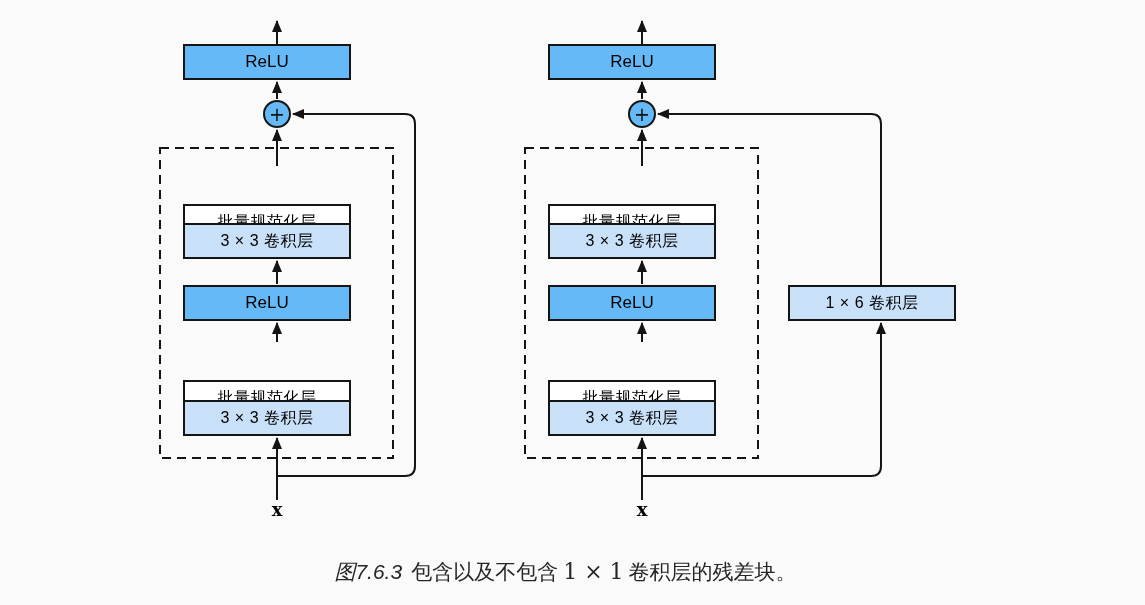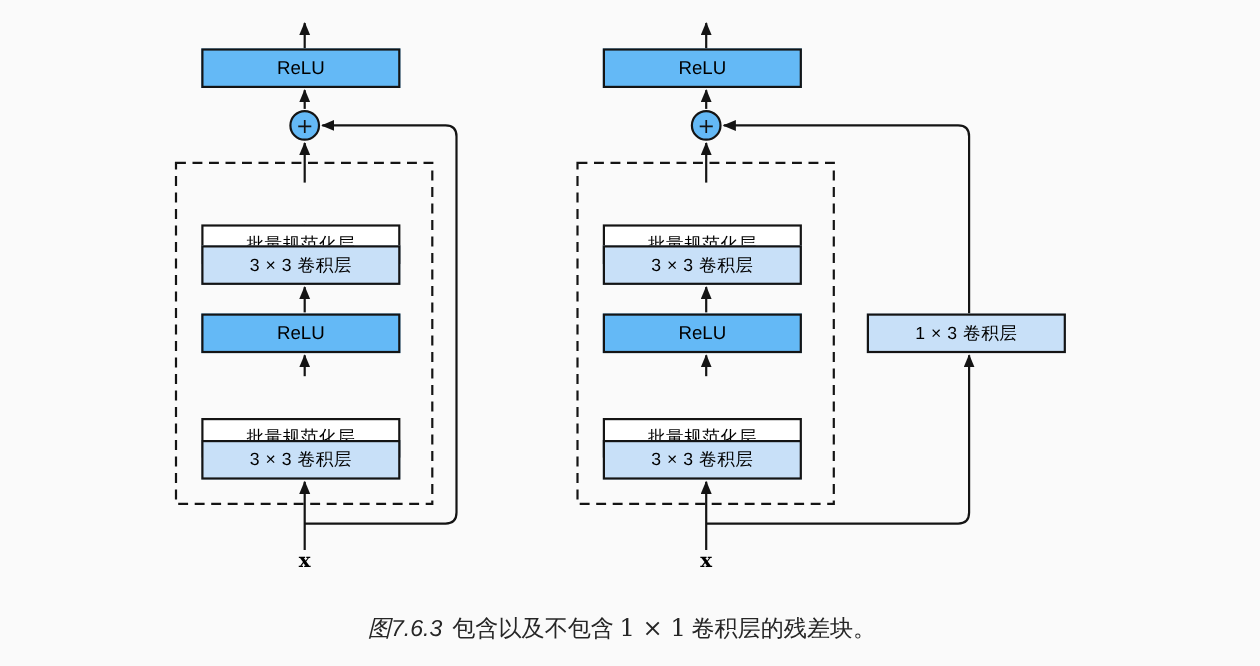--- a/index.html
+++ b/index.html
@@ -16,21 +16,21 @@
   .stage{position:absolute;left:0;top:0;width:1145px;height:545px;}
   svg.wires{position:absolute;left:0;top:0;}
   svg.wires path, svg.wires line{stroke:var(--line);stroke-width:2;fill:none;}
   svg.wires .dashed{stroke-dasharray:9 6;}
   svg.wires circle.plus-node{fill:var(--relu-fill);stroke:var(--line);stroke-width:2;}
   svg.wires text.plus-glyph{
     font-family:"DejaVu Sans",sans-serif;font-size:19px;font-weight:500;
     fill:var(--line);text-anchor:middle;
   }
   .node{
-    position:absolute;width:181px;height:36px;
+    position:absolute;width:168px;height:36px;
     border:2px solid var(--line);
     display:flex;align-items:center;justify-content:center;
     font-size:16px;color:#000;letter-spacing:0.5px;white-space:nowrap;
   }
   .node.relu{background:var(--relu-fill);font-size:17px;letter-spacing:0;}
   .node.conv{background:var(--conv-fill);}
   .node.bn{background:var(--bn-fill);margin-top:37px;}
   .x-label{
     position:absolute;width:40px;text-align:center;
     font-family:"DejaVu Serif","Liberation Serif",serif;
@@ -98,19 +98,19 @@
   <div class="node bn" style="left:183px;top:343px">批量规范化层</div>
   <div class="node conv" style="left:183px;top:400px">3 × 3 卷积层</div>
   <div class="x-label" style="left:257px;top:499px">x</div>
 
   <div class="node relu" style="left:548px;top:44px">ReLU</div>
   <div class="node bn" style="left:548px;top:167px">批量规范化层</div>
   <div class="node conv" style="left:548px;top:223px">3 × 3 卷积层</div>
   <div class="node relu" style="left:548px;top:285px">ReLU</div>
   <div class="node bn" style="left:548px;top:343px">批量规范化层</div>
   <div class="node conv" style="left:548px;top:400px">3 × 3 卷积层</div>
-  <div class="node conv" style="left:788px;top:285px">1 × 3 卷积层</div>
+  <div class="node conv" style="left:788px;top:285px">1 × 6 卷积层</div>
   <div class="x-label" style="left:622px;top:499px">x</div>
 </div>
 
 <div class="caption">
   <span class="fig-label">图7.6.3</span><span>包含以及不包含</span><span class="cap-math">1 × 1</span><span>卷积层的残差块。</span>
 </div>
 
 </body></html>

